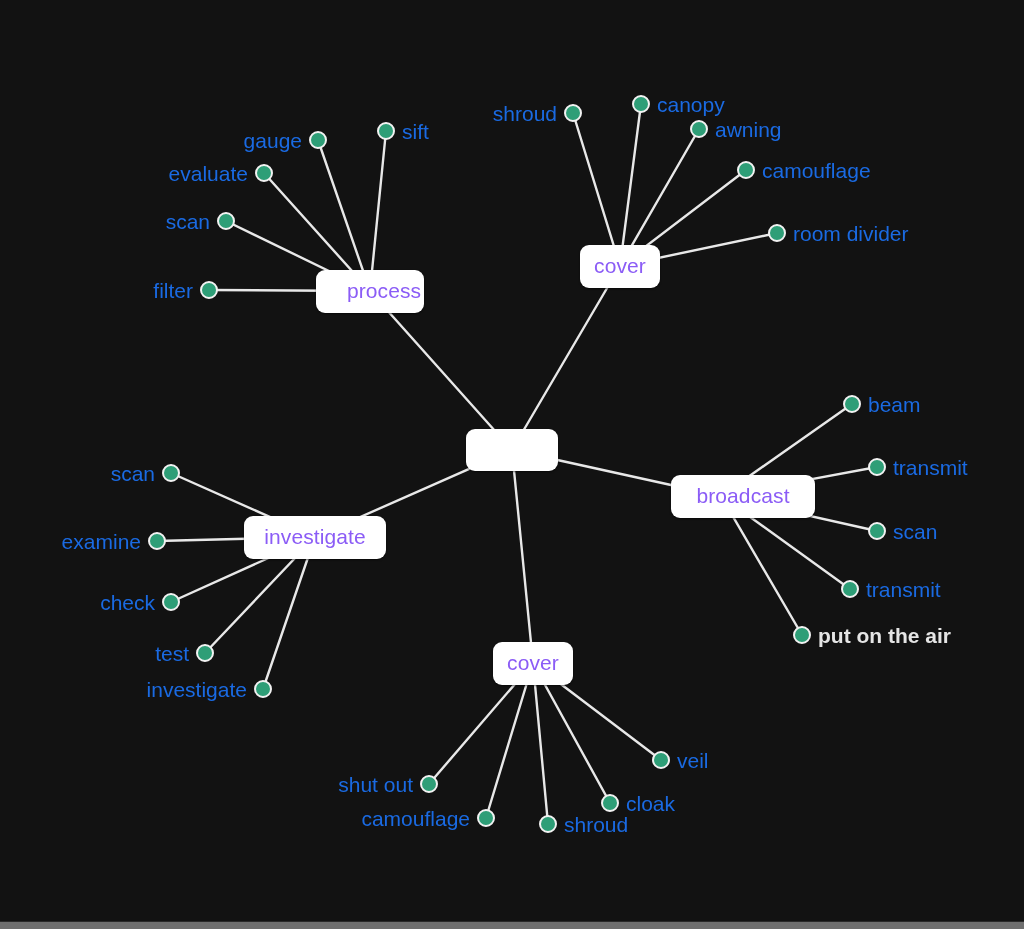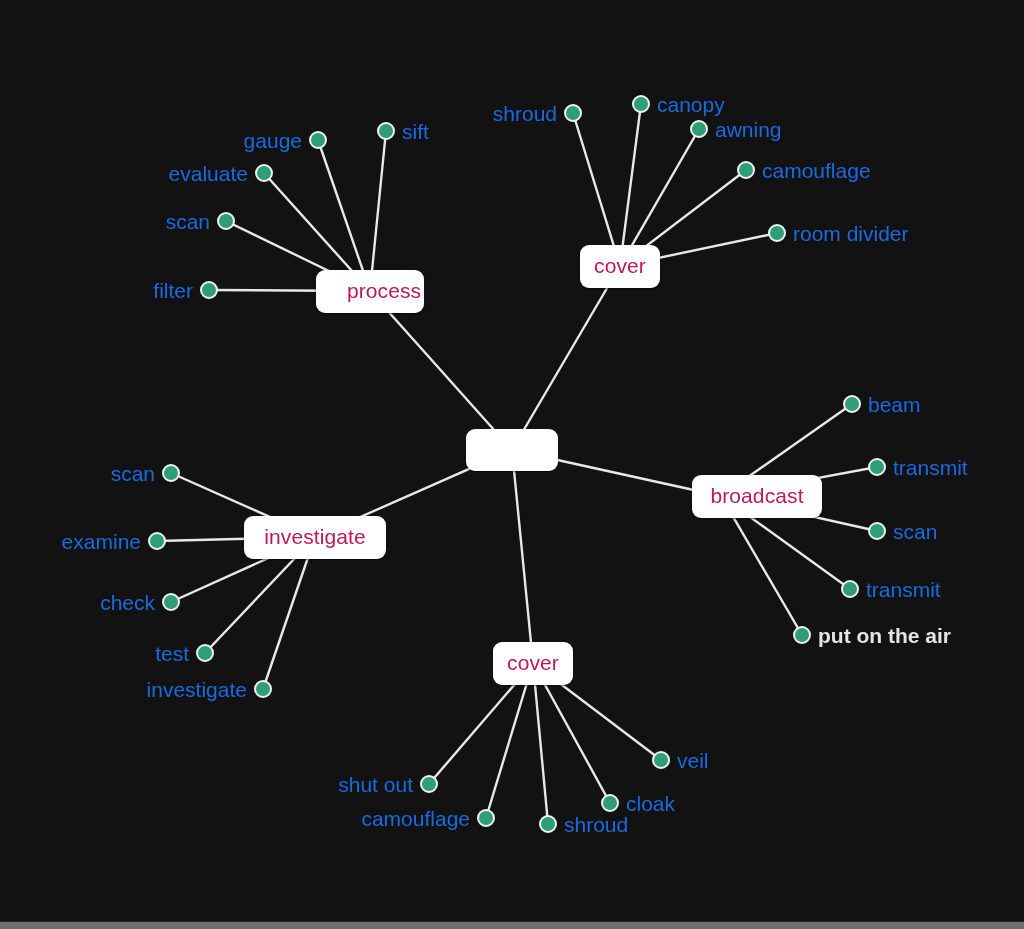--- a/index.html
+++ b/index.html
@@ -30,21 +30,21 @@
     stroke-linecap: round;
   }
   
   .box {
     position: absolute;
     background: #ffffff;
     border-radius: 9px;
     display: flex;
     align-items: center;
     justify-content: center;
-    color: #be185d;
+    color: #8b5cf6;
     font-size: 21px;
     letter-spacing: .1px;
     box-shadow: 0 1px 2px rgba(0,0,0,.55);
     white-space: nowrap;
     box-sizing: border-box;
     z-index: 5;
   }
   .box.root { color: transparent; }
   
   .leaf {
@@ -162,21 +162,21 @@
         <span class="leaf-label">awning</span>
       </div>
       <div class="leaf lbl-right" style="left: 746px; top: 170px;">
         <span class="dot"></span>
         <span class="leaf-label">camouflage</span>
       </div>
       <div class="leaf lbl-right" style="left: 777px; top: 233px;">
         <span class="dot"></span>
         <span class="leaf-label">room divider</span>
       </div>
-      <div class="box" style="left: 692px; top: 474.5px; width: 130px; height: 43px;">broadcast</div>
+      <div class="box" style="left: 671px; top: 474.5px; width: 144px; height: 43px;">broadcast</div>
       <div class="leaf lbl-right" style="left: 852px; top: 404px;">
         <span class="dot"></span>
         <span class="leaf-label">beam</span>
       </div>
       <div class="leaf lbl-right" style="left: 877px; top: 467px;">
         <span class="dot"></span>
         <span class="leaf-label">transmit</span>
       </div>
       <div class="leaf lbl-right" style="left: 877px; top: 531px;">
         <span class="dot"></span>

